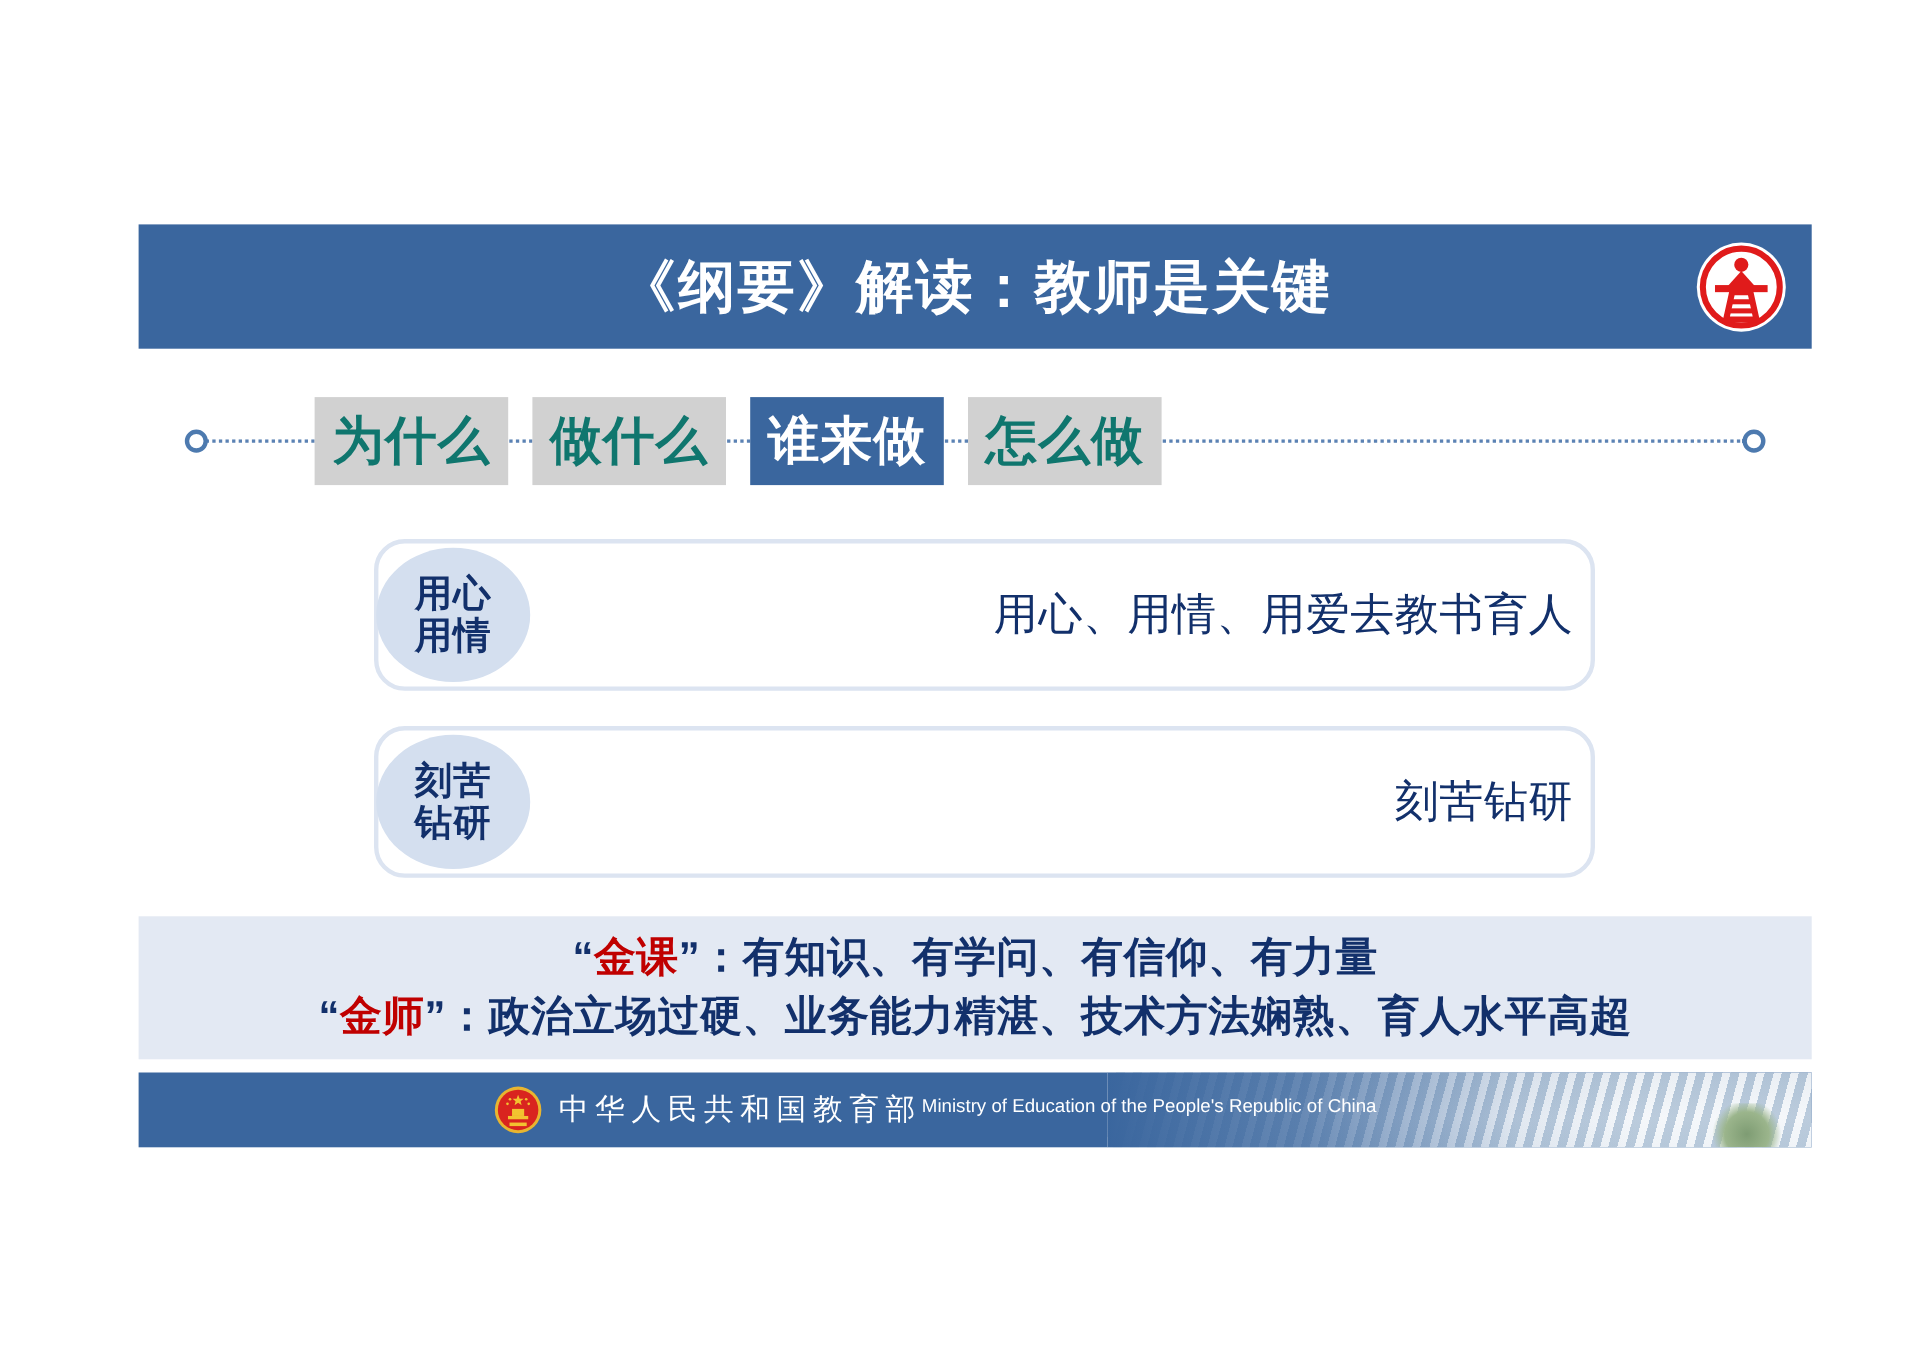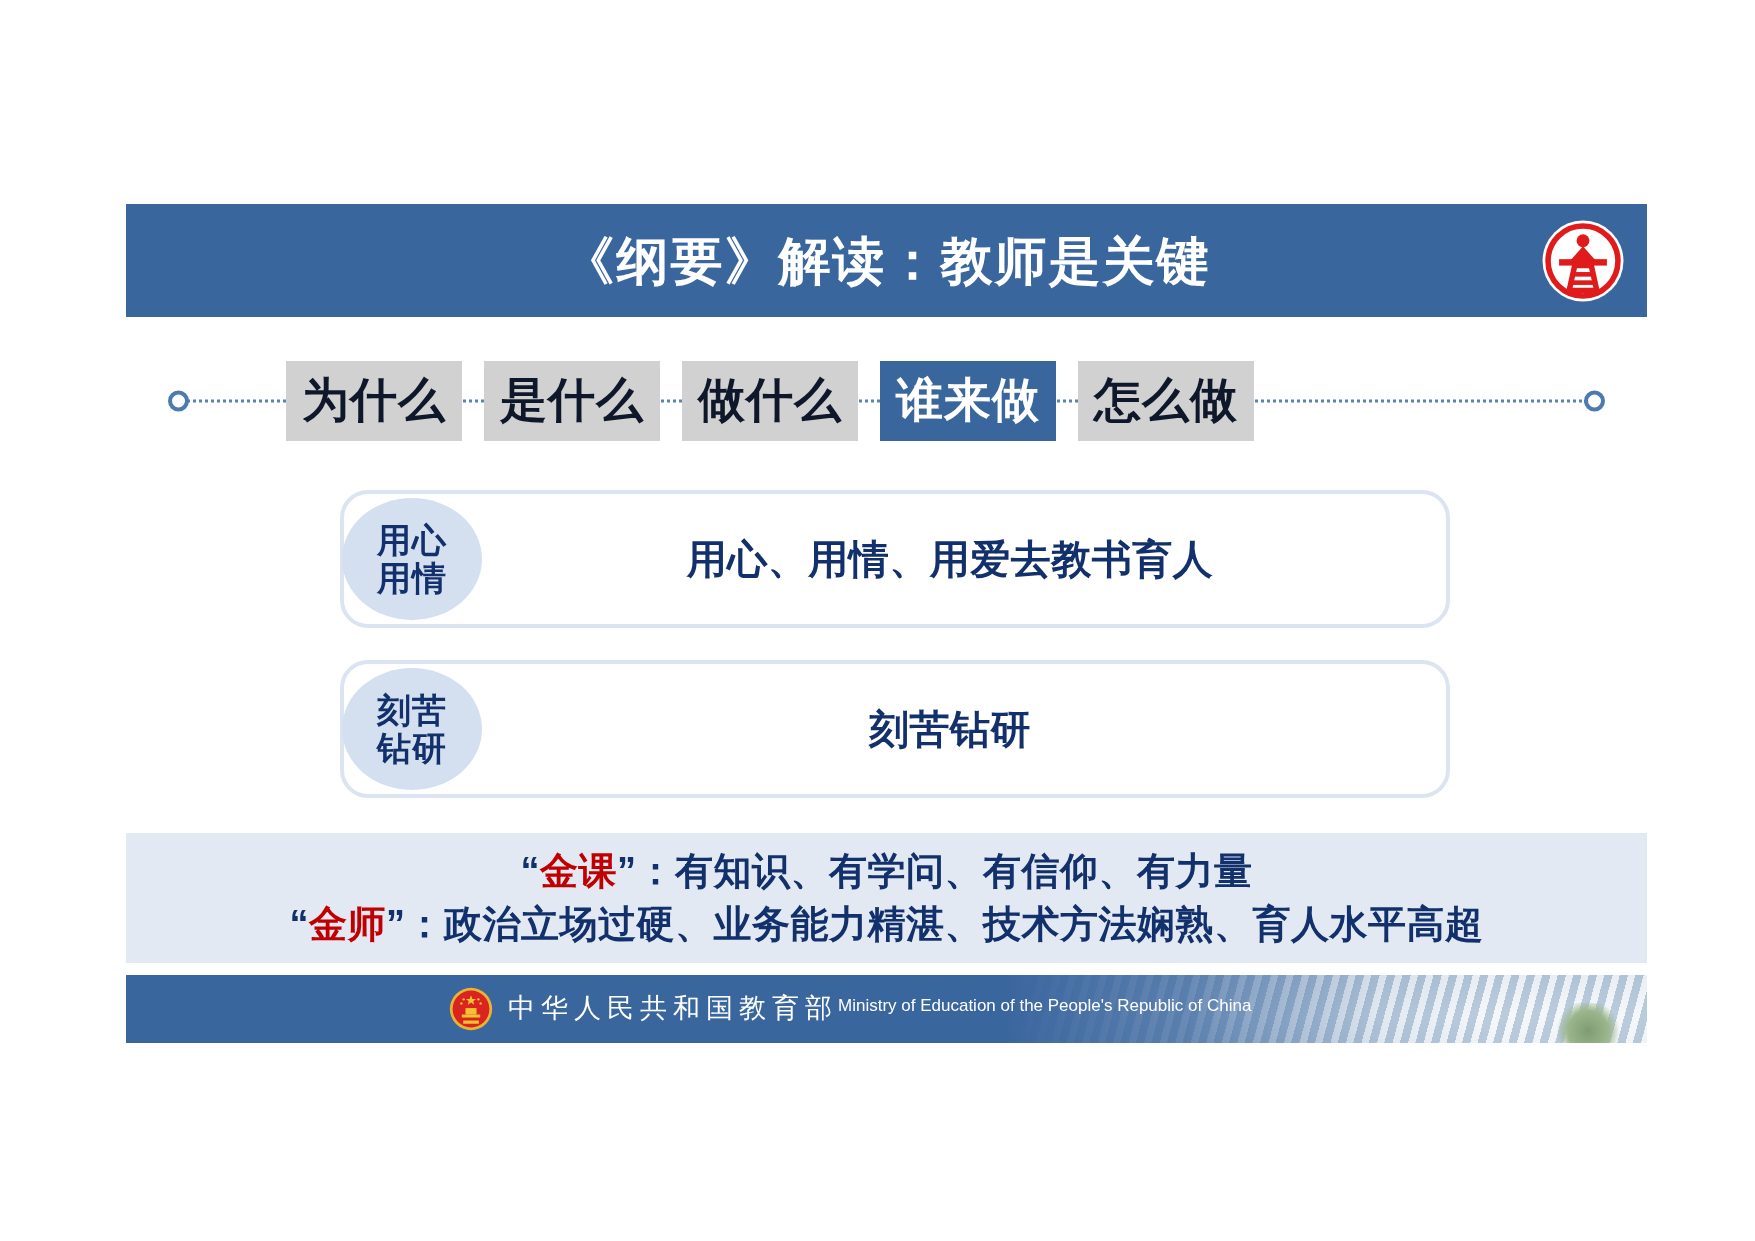--- a/index.html
+++ b/index.html
@@ -89,21 +89,21 @@
     left: 160px;
     top: 0;
     height: 100%;
     display: flex;
     align-items: center;
     gap: 22px;
     z-index: 3;
   }
   .nav-item {
     background: #D1D1D1;
-    color: #0f172a;
+    color: #0f766e;
     font-size: 47px;
     font-weight: bold;
     line-height: 1;
     padding: 15px 16px 18px 16px;
     letter-spacing: 1px;
     white-space: nowrap;
   }
   .nav-item.active {
     background: #3A669E;
     color: #ffffff;
@@ -159,23 +159,24 @@
   .line-red {
     color: #C00000;
     font-size: 40px;
     font-weight: bold;
     letter-spacing: 0.5px;
     white-space: nowrap;
   }
   .line-navy {
     color: #12306B;
     font-size: 40px;
-    font-weight: bold;
+    font-weight: normal;
     letter-spacing: 0.5px;
     white-space: nowrap;
+    text-align: right;
   }
 
   
   .summary {
     position: absolute;
     left: 126px;
     top: 833px;
     width: 1521px;
     height: 130px;
     background: #E3E9F3;
@@ -277,21 +278,20 @@
       </svg>
     </div>
   </div>
 
   <div class="nav-strip">
     <div class="nav-line"></div>
     <div class="nav-dot left"></div>
     <div class="nav-dot right"></div>
     <div class="nav-items">
       <div class="nav-item">为什么</div>
-      <div class="nav-item">是什么</div>
       <div class="nav-item">做什么</div>
       <div class="nav-item active">谁来做</div>
       <div class="nav-item">怎么做</div>
     </div>
   </div>
 
   <div class="card card-1">
     <div class="card-inner">
       <div class="line-navy">用心、用情、用爱去教书育人</div>
     </div>

